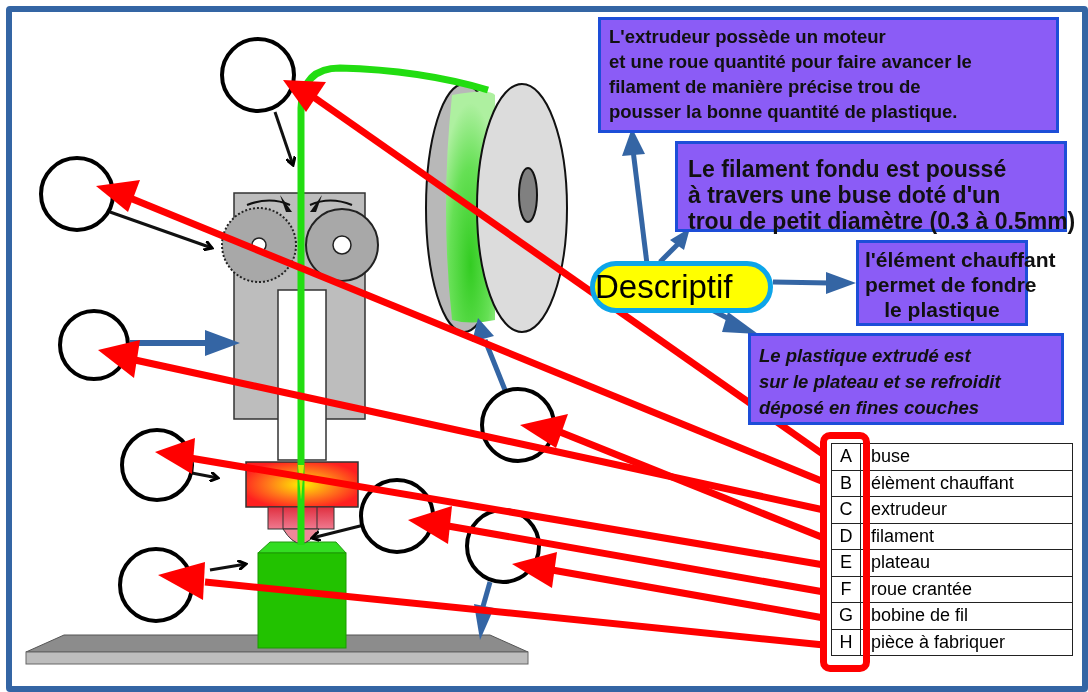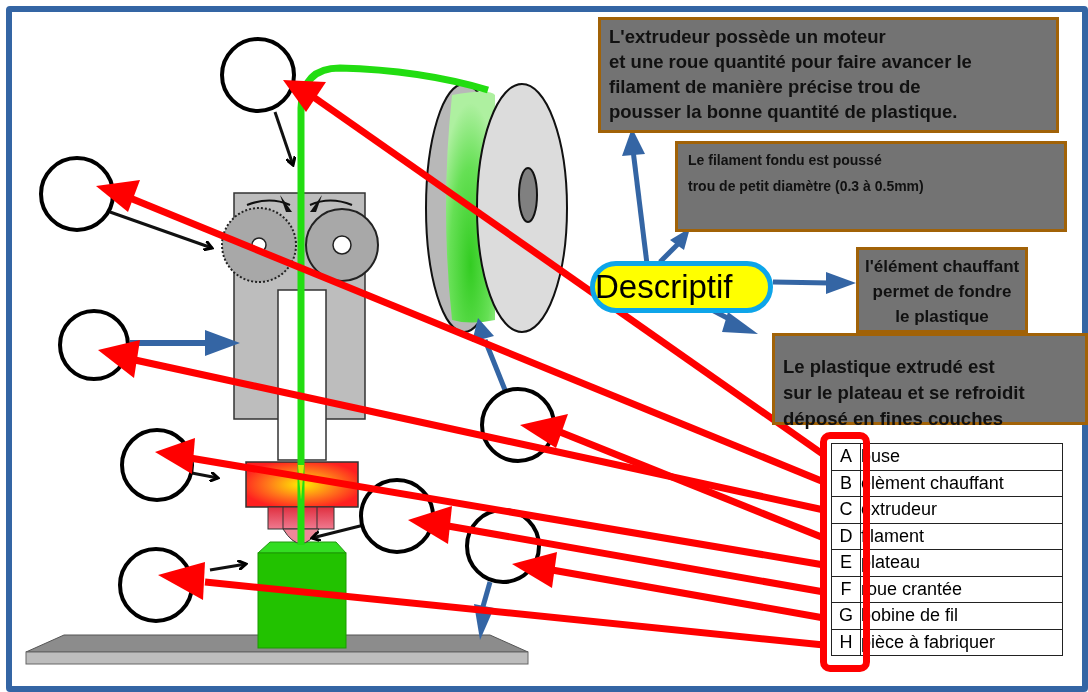--- a/index.html
+++ b/index.html
@@ -1,29 +1,29 @@
 <!DOCTYPE html>
 <html><head>
 <meta charset="utf-8">
 <style>
   html,body{margin:0;padding:0;background:#fff;}
   body{width:1088px;height:692px;position:relative;overflow:hidden;font-family:"Liberation Sans",sans-serif;}
   .frame{position:absolute;left:6px;top:6px;width:1070px;height:674px;border:6px solid #3465a4;border-radius:4px;box-sizing:content-box;}
   svg.diagram{position:absolute;left:0;top:0;}
-  .tbox{position:absolute;border:3px solid #a16207;background:#737373;box-sizing:border-box;font-weight:bold;color:#111;font-size:18px;line-height:24px;font-family:"Liberation Sans",sans-serif;}
+  .tbox{position:absolute;border:3px solid #1d4ed8;background:#8b5cf6;box-sizing:border-box;font-weight:bold;color:#111;font-size:18px;line-height:24px;font-family:"Liberation Sans",sans-serif;}
   .tbox .ln{display:block;white-space:nowrap;}
   #box1{left:598px;top:17px;width:461px;height:116px;padding:4px 8px;font-weight:bold;font-size:18.5px;line-height:25px;}
-  #box2{left:675px;top:141px;width:392px;height:91px;padding:3px 10px;font-size:14px;line-height:26px;}
-  #box3{left:856px;top:247px;width:172px;height:86px;padding:4px 6px;text-align:center;font-size:17px;line-height:25px;}
-  #box4{left:772px;top:333px;width:316px;height:92px;padding:18px 8px;font-size:18.5px;line-height:26px;}
+  #box2{left:675px;top:141px;width:392px;height:91px;padding:12px 10px;font-size:23px;line-height:26px;}
+  #box3{left:856px;top:240px;width:172px;height:86px;padding:4px 6px;text-align:center;font-size:21px;line-height:25px;}
+  #box4{left:748px;top:333px;width:316px;height:92px;padding:7px 8px;font-size:18.5px;line-height:26px;font-style:italic;}
   .pill{position:absolute;left:590px;top:261px;width:183px;height:52px;border:5px solid #0ea5e9;border-radius:28px;background:#ffff00;box-sizing:border-box;font-size:33px;line-height:42px;color:#000;font-family:"Liberation Sans",sans-serif;}
   table.legend{position:absolute;left:831px;top:443px;border-collapse:collapse;font-family:"Liberation Sans",sans-serif;font-size:18px;background:#fff;}
   table.legend td{border:1.5px solid #222;height:25.5px;padding:0;line-height:25px;}
   table.legend td.k{width:28px;text-align:center;}
-  table.legend td.v{width:201px;padding-left:0;white-space:nowrap;}
+  table.legend td.v{width:201px;padding-left:10px;white-space:nowrap;}
   .redbracket{position:absolute;left:820px;top:432px;width:50px;height:240px;border:7px solid #ff0000;border-radius:10px;box-sizing:border-box;pointer-events:none;}
 </style>
 </head>
 <body>
 
 <div class="frame"></div>
 
 <svg class="diagram" width="1088" height="692" viewBox="0 0 1088 692">
   <defs>
     <radialGradient id="heatGrad" cx="50%" cy="50%" r="55%">
@@ -156,20 +156,21 @@
 <div class="pill">Descriptif</div>
 
 <div class="tbox" id="box1">
   <span class="ln">L'extrudeur possède un moteur</span>
   <span class="ln">et une roue quantité pour faire avancer le</span>
   <span class="ln">filament de manière précise trou de</span>
   <span class="ln">pousser la bonne quantité de plastique.</span>
 </div>
 <div class="tbox" id="box2">
   <span class="ln">Le filament fondu est poussé</span>
+  <span class="ln">à travers une buse doté d'un</span>
   <span class="ln">trou de petit diamètre (0.3 à 0.5mm)</span>
 </div>
 <div class="tbox" id="box3">
   <span class="ln">l'élément chauffant</span>
   <span class="ln">permet de fondre</span>
   <span class="ln">le plastique</span>
 </div>
 <div class="tbox" id="box4">
   <span class="ln">Le plastique extrudé est</span>
   <span class="ln">sur le plateau  et se refroidit</span>

